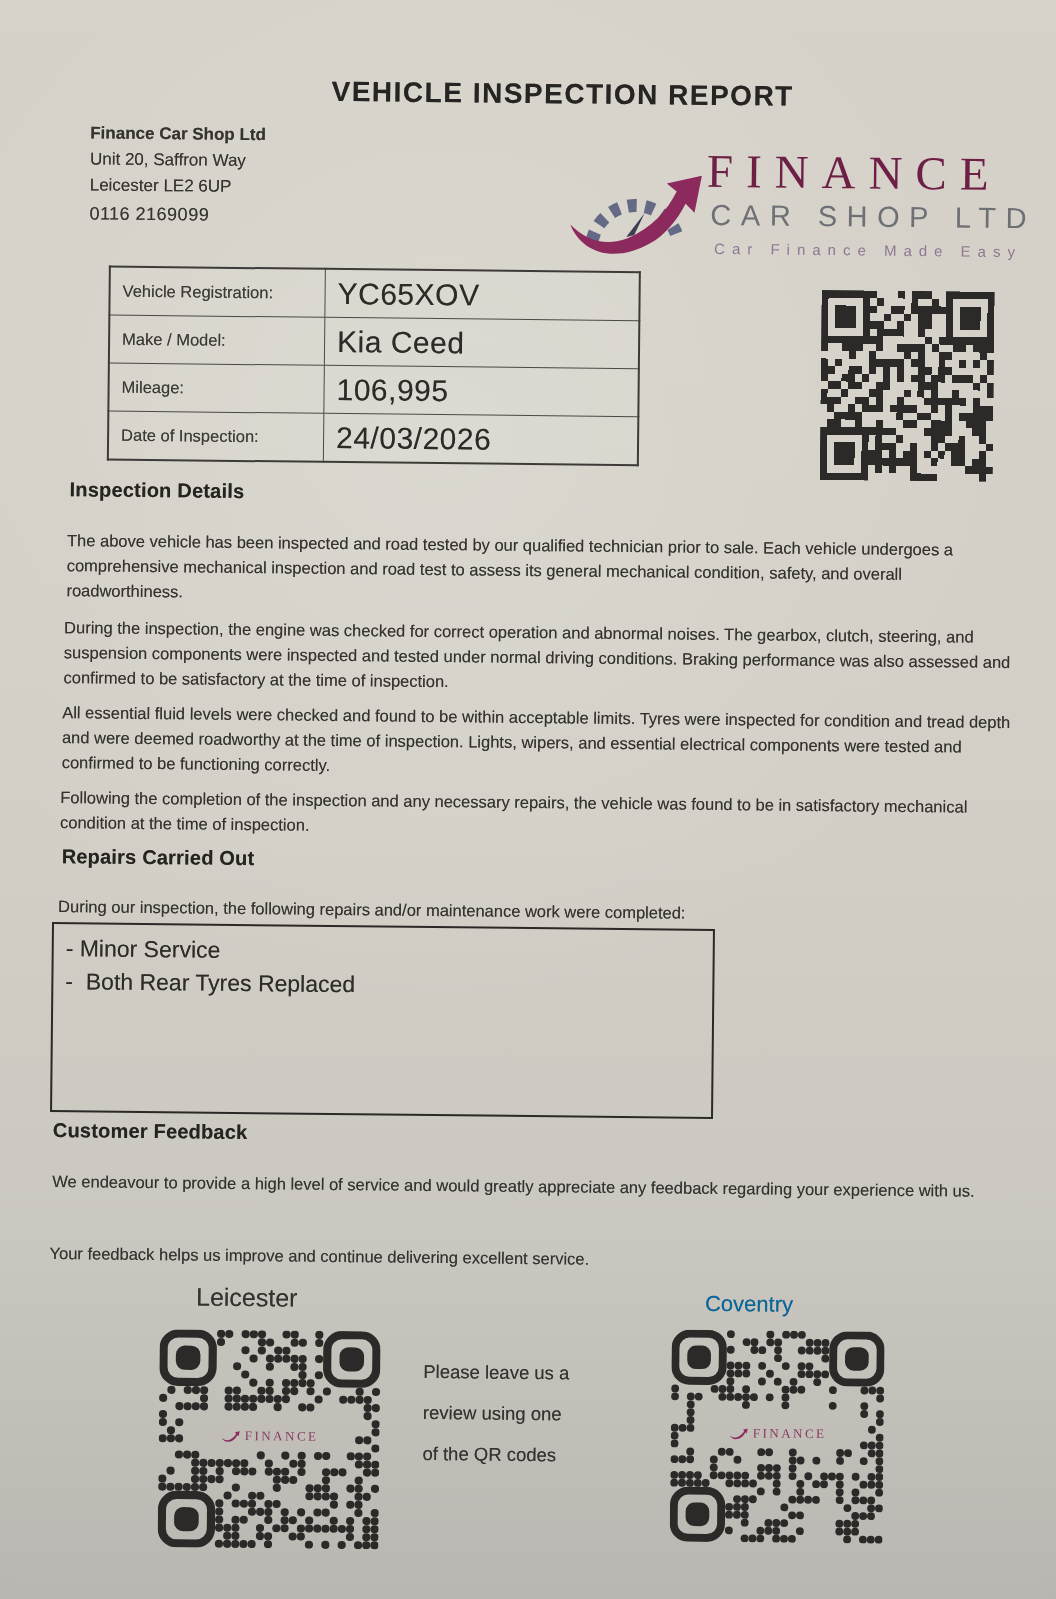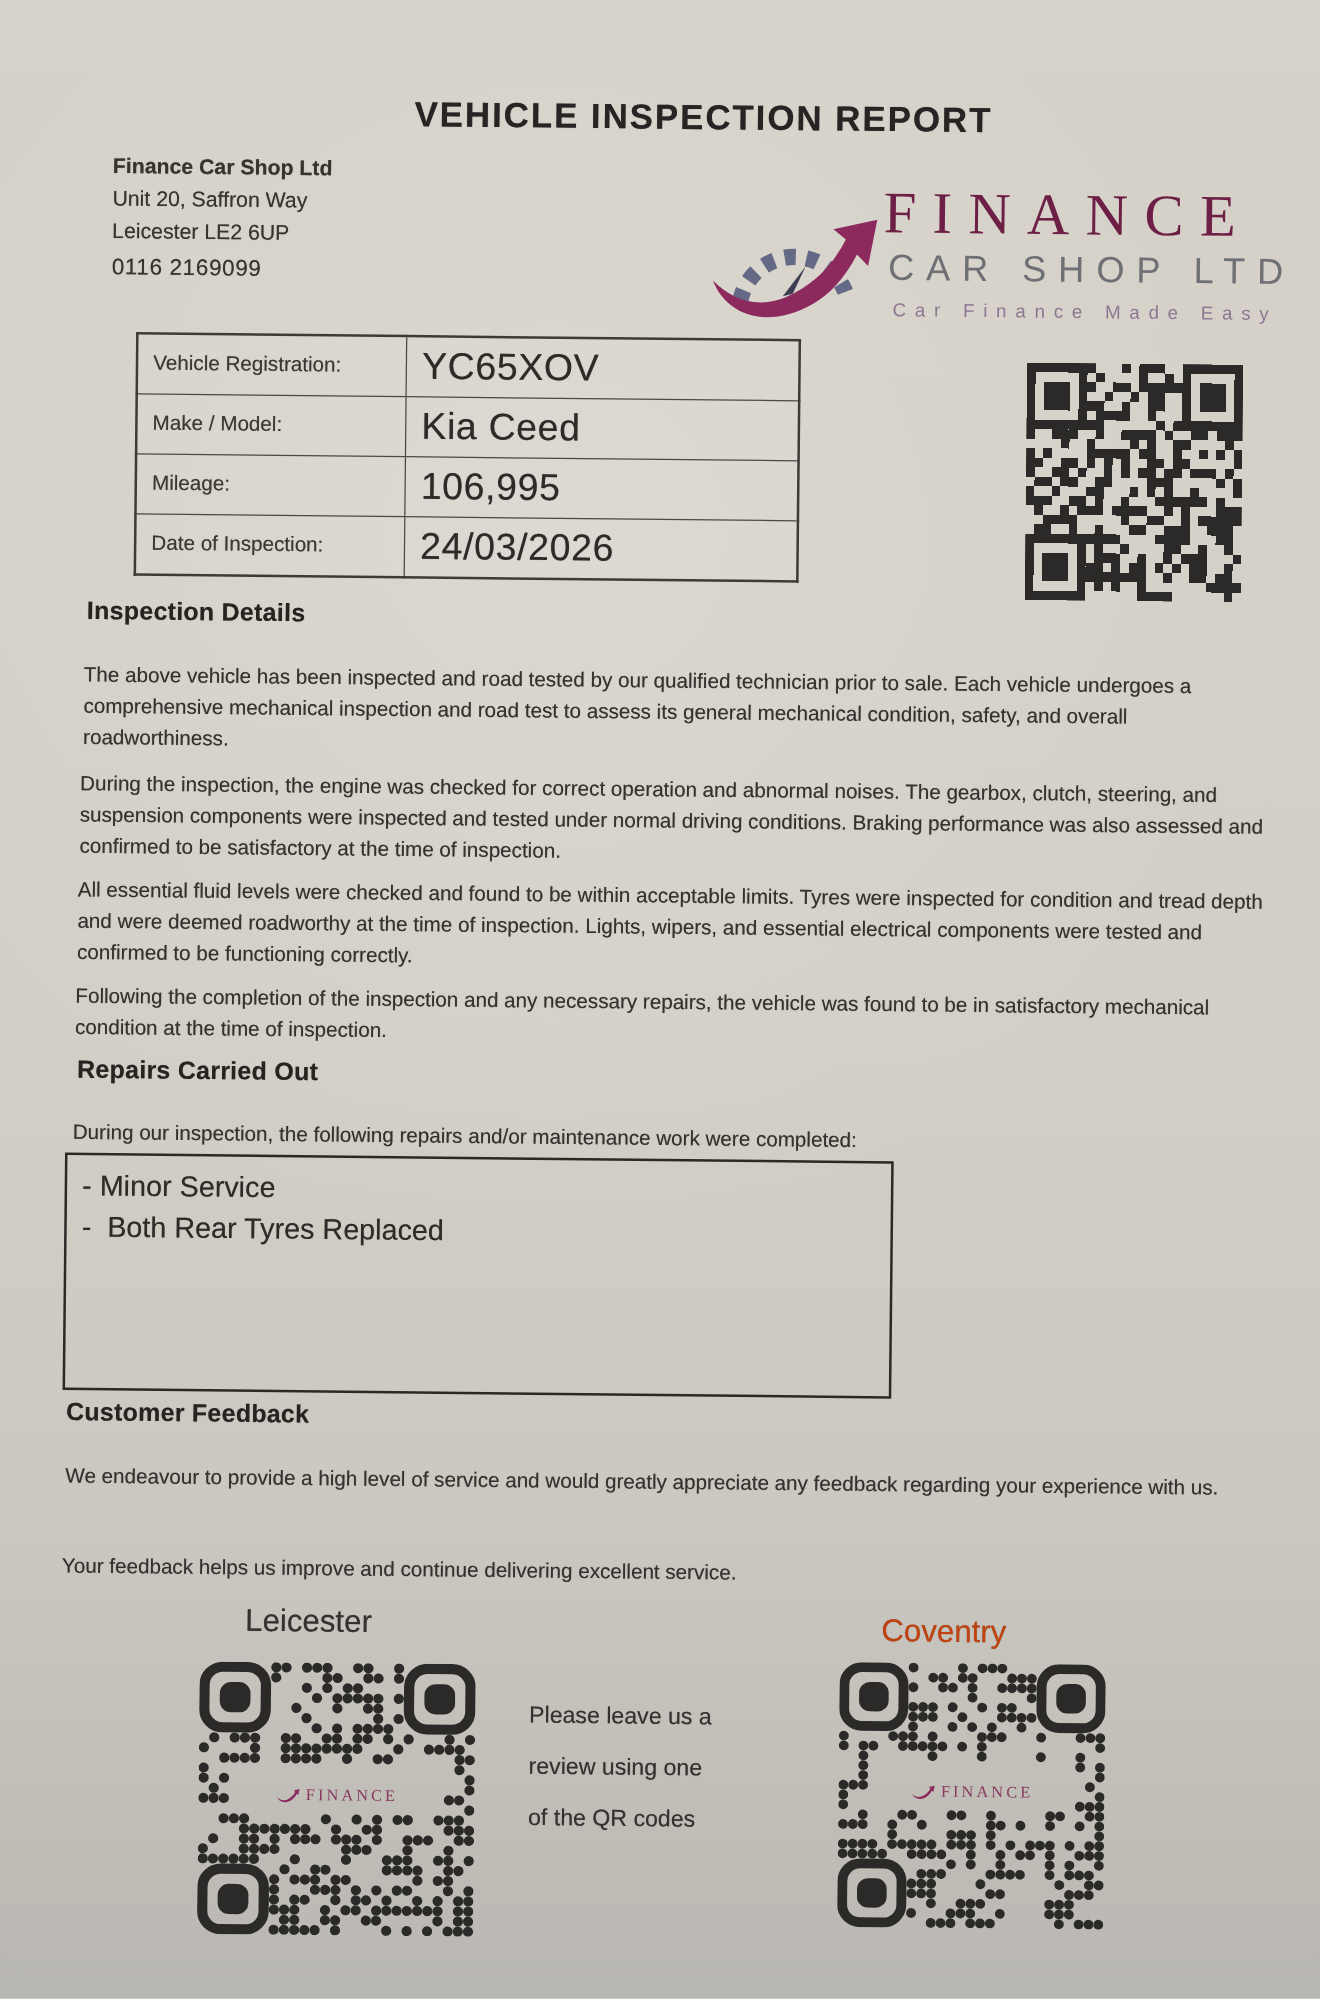--- a/index.html
+++ b/index.html
@@ -53,21 +53,21 @@
 
   .repairs-intro{left:61px;top:902px;width:700px;font-size:16.5px;color:#33322e;}
   .repairs-box{left:55px;top:927px;width:663px;height:190px;border:2px solid #2a2926;
     padding:8px 0 0 12px;box-sizing:border-box;}
   .repair-item{font-size:23px;line-height:33px;color:#2c2b28;white-space:pre-wrap;}
 
   .fb1{left:58px;top:1174px;width:930px;}
   .fb2{left:56px;top:1246px;width:930px;}
 
   .loc-leicester{left:203px;top:1286px;font-size:25px;color:#33322e;}
-  .loc-coventry{left:712px;top:1289px;font-size:25px;color:#c2410c;}
+  .loc-coventry{left:712px;top:1289px;font-size:22px;color:#0369a1;}
 
   .qr-bl{left:167px;top:1333px;width:221px;height:218px;}
   .qr-br{left:679px;top:1328px;width:213px;height:212px;}
   .qrwrap{position:absolute;}
   .qr-logo{position:absolute;left:14%;top:39%;width:72%;height:19%;
     display:flex;align-items:center;justify-content:center;gap:3px;}
   .qr-logo span{font-family:"Liberation Serif",serif;font-size:13px;letter-spacing:2.5px;
     color:#7d2150;opacity:0.85;}
   .qr-logo svg{width:22px;height:16px;flex:0 0 auto;}
 

